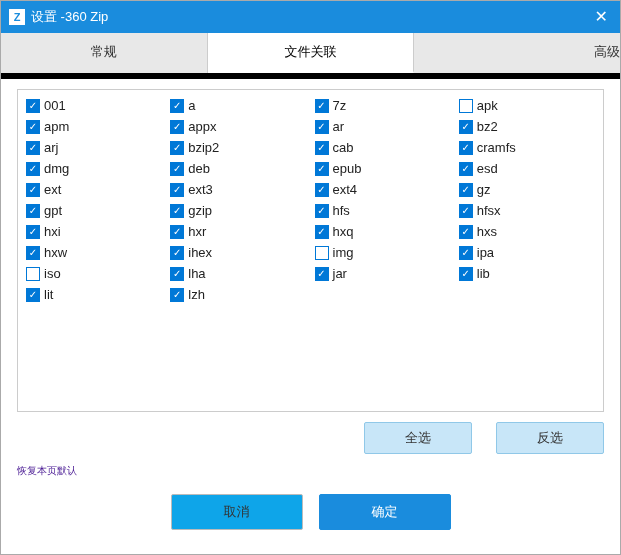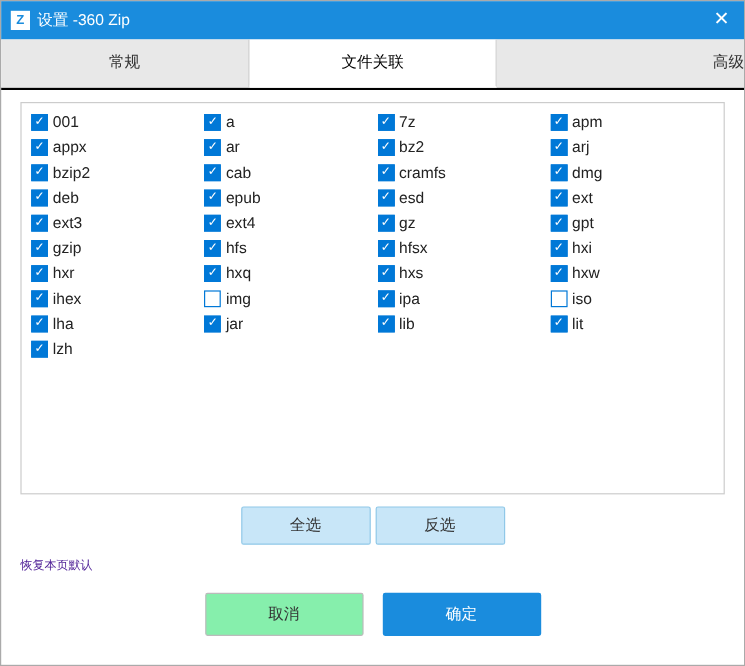--- a/index.html
+++ b/index.html
@@ -57,21 +57,21 @@
       color: #fff;
       background: none;
       border: none;
       line-height: 1;
       padding: 2px 4px;
     }
     .tabs {
       display: flex;
       flex-shrink: 0;
       background: #f5f5f5;
-      border-bottom: 2px solid #000000;
+      border-bottom: 6px solid #000000;
     }
     .tab {
       flex: 1;
       text-align: center;
       padding: 10px 0;
       cursor: pointer;
       font-size: 13px;
       color: #333;
       border-right: 1px solid #ccc;
       background: #e8e8e8;
@@ -137,22 +137,22 @@
     }
     .checkbox.unchecked {
       background: #fff;
     }
     .file-label {
       font-size: 13px;
       color: #222;
     }
     .action-buttons {
       display: flex;
-      gap: 4px;
-      justify-content: center;
+      gap: 24px;
+      justify-content: flex-end;
       padding: 10px 0 6px 0;
       flex-shrink: 0;
     }
     .btn-light {
       background: #c8e6f8;
       border: 1px solid #90c8e8;
       color: #333;
       padding: 6px 40px;
       cursor: pointer;
       font-size: 13px;
@@ -166,21 +166,21 @@
       flex-shrink: 0;
     }
     .bottom-buttons {
       display: flex;
       gap: 16px;
       justify-content: center;
       padding: 10px 0 16px 0;
       flex-shrink: 0;
     }
     .btn-cancel {
-      background: #86efac;
+      background: #0ea5e9;
       border: 1px solid #bbb;
       color: #333;
       padding: 8px 52px;
       cursor: pointer;
       font-size: 13px;
       border-radius: 2px;
     }
     .btn-confirm {
       background: #1a8cdd;
       border: 1px solid #1a8cdd;
@@ -221,20 +221,24 @@
             </div>
             <div class="file-item">
               <div class="checkbox checked"></div>
               <span class="file-label">a</span>
             </div>
             <div class="file-item">
               <div class="checkbox checked"></div>
               <span class="file-label">7z</span>
             </div>
             <div class="file-item">
+              <div class="checkbox unchecked"></div>
+              <span class="file-label">apk</span>
+            </div>
+            <div class="file-item">
               <div class="checkbox checked"></div>
               <span class="file-label">apm</span>
             </div>
             <div class="file-item">
               <div class="checkbox checked"></div>
               <span class="file-label">appx</span>
             </div>
             <div class="file-item">
               <div class="checkbox checked"></div>
               <span class="file-label">ar</span>

